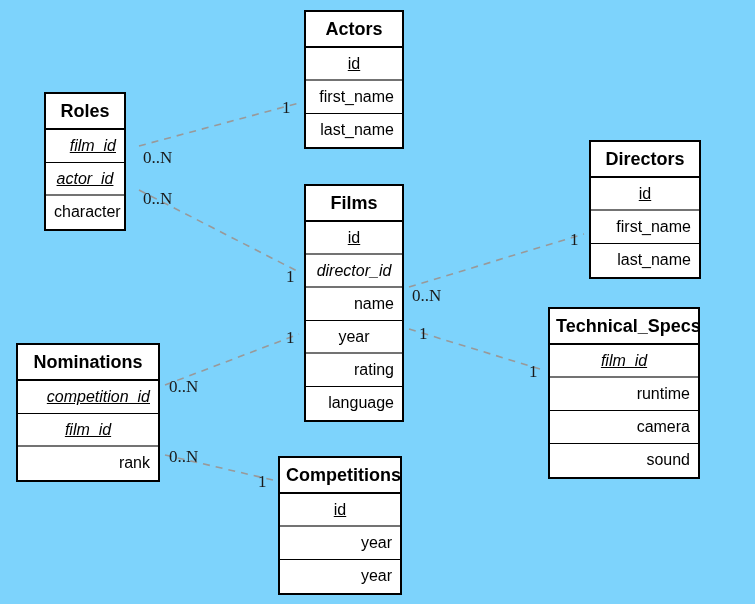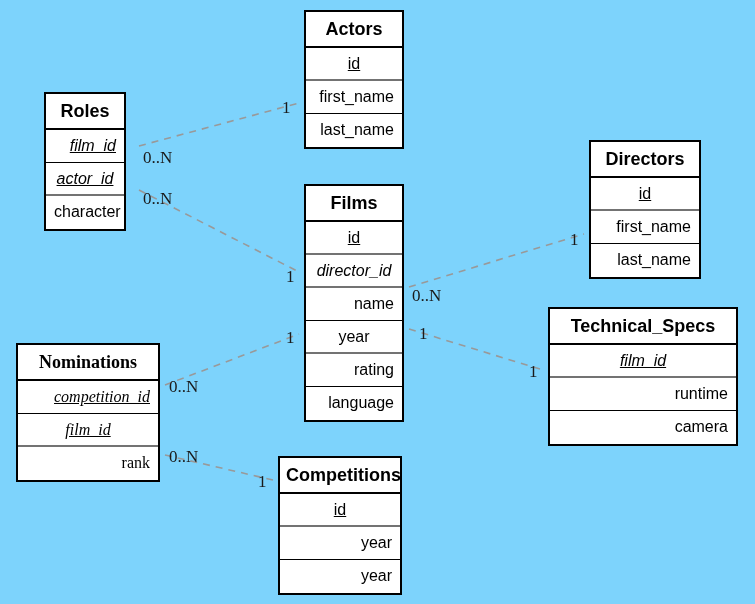--- a/index.html
+++ b/index.html
@@ -125,27 +125,28 @@
         <div class="attr sep-strong"><span class="txt">year</span></div>
         <div class="attr"><span class="txt">rating</span></div>
         <div class="attr"><span class="txt">language</span></div>
       </div>
       <div class="entity" style="left: 589px; top: 140px; width: 112px;">
         <div class="entity-title">Directors</div>
         <div class="attr pk sep-strong"><span class="txt">id</span></div>
         <div class="attr"><span class="txt">first_name</span></div>
         <div class="attr"><span class="txt">last_name</span></div>
       </div>
-      <div class="entity" style="left: 548px; top: 307px; width: 190px;">
+      <div class="entity" style="left: 548px; top: 307px; width: 152px;">
         <div class="entity-title">Technical_Specs</div>
         <div class="attr pkfk sep-strong"><span class="txt">film_id</span></div>
         <div class="attr"><span class="txt">runtime</span></div>
         <div class="attr"><span class="txt">camera</span></div>
+        <div class="attr"><span class="txt">sound</span></div>
       </div>
-      <div class="entity" style="left: 16px; top: 343px; width: 144px; font-family: Liberation Serif, serif;">
+      <div class="entity" style="left: 16px; top: 343px; width: 144px;">
         <div class="entity-title">Nominations</div>
         <div class="attr pkfk"><span class="txt">competition_id</span></div>
         <div class="attr pkfk sep-strong"><span class="txt">film_id</span></div>
         <div class="attr"><span class="txt">rank</span></div>
       </div>
       <div class="entity" style="left: 278px; top: 456px; width: 124px;">
         <div class="entity-title">Competitions</div>
         <div class="attr pk sep-strong"><span class="txt">id</span></div>
         <div class="attr"><span class="txt">year</span></div>
         <div class="attr"><span class="txt">year</span></div>

